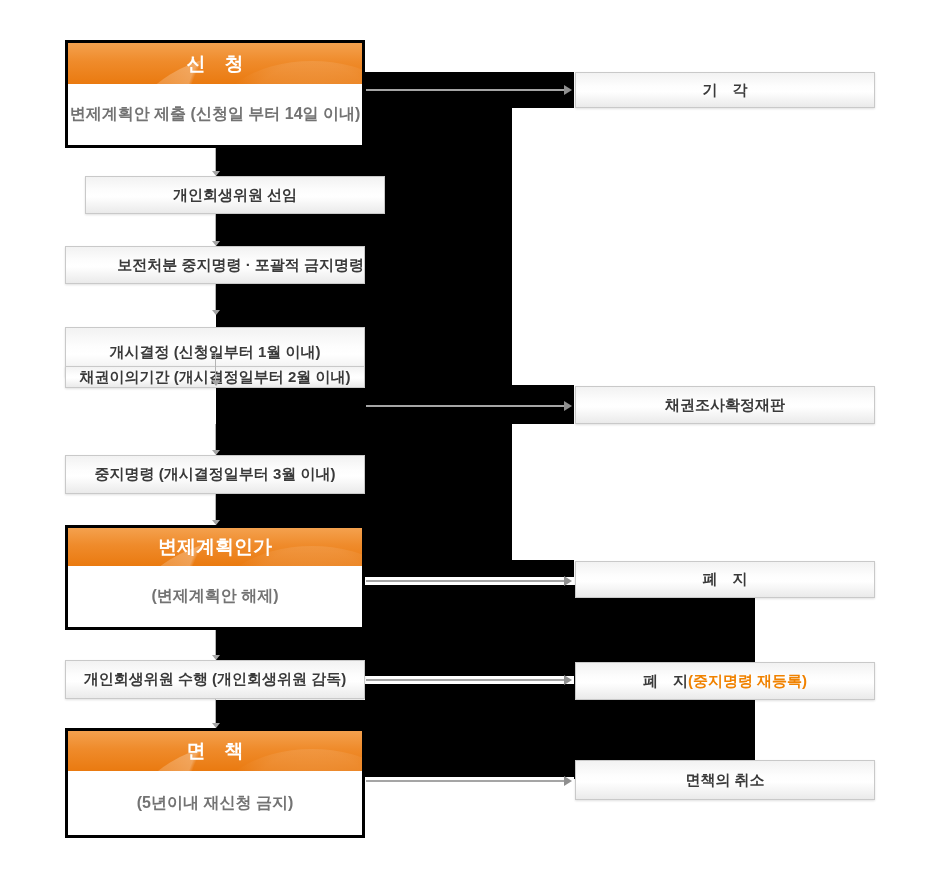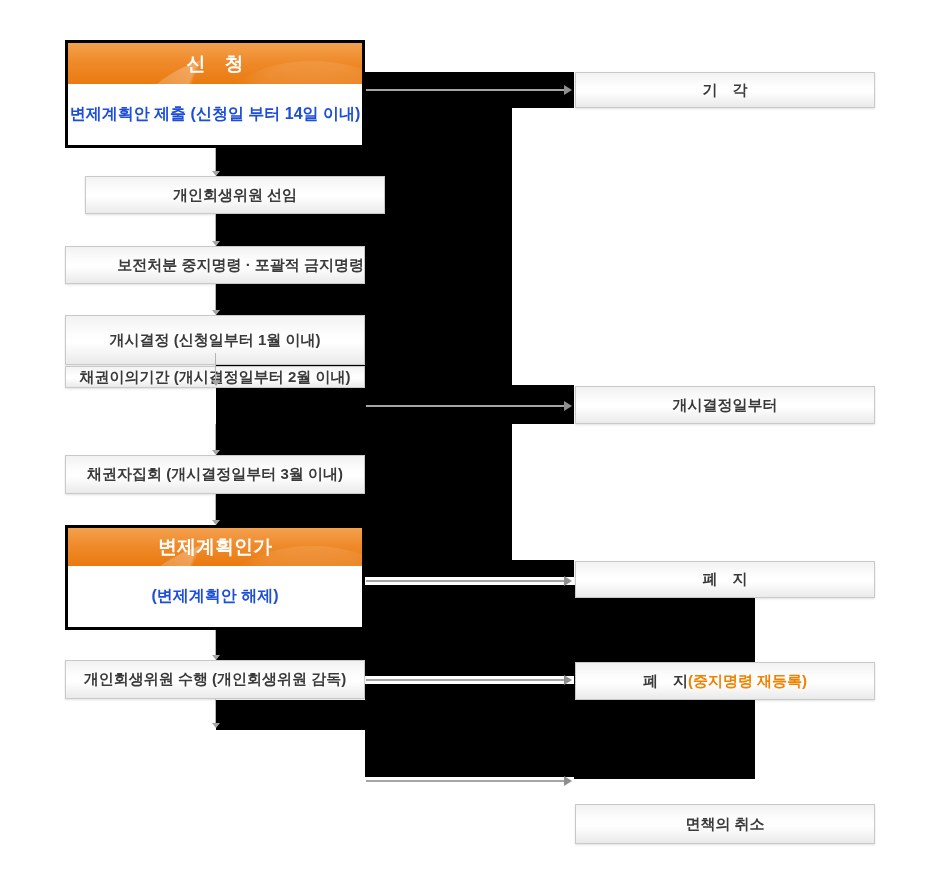--- a/index.html
+++ b/index.html
@@ -39,21 +39,21 @@
     border-radius:50%;
     background:radial-gradient(circle at 60% 40%,rgba(255,255,255,0.0) 55%,rgba(255,255,255,0.28) 57%,rgba(255,255,255,0.18) 75%,rgba(255,255,255,0.0) 78%);
   }
   .major-header::after{
     content:'';position:absolute;right:-55px;top:18px;width:210px;height:140px;
     border-radius:50%;
     background:radial-gradient(circle at 50% 50%,rgba(255,255,255,0.18) 0%,rgba(255,255,255,0.10) 55%,rgba(255,255,255,0) 72%);
   }
   .major-body{
     flex:1 1 auto;display:flex;align-items:center;justify-content:center;
-    font-size:16px;font-weight:bold;color:#1d4ed8;background:#fff;
+    font-size:16px;font-weight:bold;color:#737373;background:#fff;
   }
 
   
   .h-arrow{position:absolute;height:2px;background:#a5a5a5;z-index:5;}
   .h-arrow::after{
     content:'';position:absolute;right:-8px;top:-4px;width:0;height:0;
     border-left:8px solid #8f8f8f;border-top:5px solid transparent;border-bottom:5px solid transparent;
   }
   
   .v-line{position:absolute;left:215px;width:1px;background:#b5b5b5;z-index:5;}
@@ -89,58 +89,66 @@
       <span class="label-text">변제계획안 제출 (신청일 부터 14일 이내)</span>
     </div>
   </div>
 
   <div class="minor-box left-col" style="top:176px;height:38px;margin-left:20px;">
     <span class="label-text">개인회생위원 선임</span>
   </div>
   <div class="minor-box left-col" style="top:246px;height:38px;justify-content:flex-end;">
     <span class="label-text">보전처분 중지명령 · 포괄적 금지명령</span>
   </div>
-  <div class="minor-box left-col" style="top:315px;height:50px;">
+  <div class="minor-box left-col" style="top:327px;height:50px;">
     <span class="label-text">개시결정 (신청일부터 1월 이내)</span>
   </div>
   <div class="minor-box left-col" style="top:366px;height:22px;text-align:right;">
     <span class="label-text">채권이의기간 (개시결정일부터 2월 이내)</span>
   </div>
   <div class="minor-box left-col" style="top:455px;height:39px;">
-    <span class="label-text">채권자집회 (개시결정일부터 3월 이내)</span>
+    <span class="label-text">중지명령 (개시결정일부터 3월 이내)</span>
   </div>
 
   <div class="major-box" style="top:525px;height:105px;">
     <div class="major-header" style="height:38px;">
       <span class="label-text">변제계획인가</span>
     </div>
     <div class="major-body">
       <span class="label-text">(변제계획안 해제)</span>
     </div>
   </div>
 
   <div class="minor-box left-col" style="top:660px;height:39px;">
     <span class="label-text">개인회생위원 수행 (개인회생위원 감독)</span>
   </div>
 
+  <div class="major-box" style="top:728px;height:110px;">
+    <div class="major-header" style="height:40px;">
+      <span class="label-text">면　책</span>
+    </div>
+    <div class="major-body">
+      <span class="label-text">(5년이내 재신청 금지)</span>
+    </div>
+  </div>
 
   <div class="minor-box right-col" style="top:72px;height:36px;">
     <span class="label-text">기　각</span>
   </div>
   <div class="minor-box right-col" style="top:386px;height:38px;">
-    <span class="label-text">개시결정일부터</span>
+    <span class="label-text">채권조사확정재판</span>
   </div>
   <div class="minor-box right-col" style="top:561px;height:37px;">
     <span class="label-text">폐　지</span>
   </div>
   <div class="minor-box right-col" style="top:662px;height:38px;">
     <span class="label-text">폐　지 </span>
     <span class="label-text hl-orange">(중지명령 재등록)</span>
   </div>
-  <div class="minor-box right-col" style="top:760px;height:40px;margin-top:44px;">
+  <div class="minor-box right-col" style="top:760px;height:40px;">
     <span class="label-text">면책의 취소</span>
   </div>
 
   <div class="h-arrow" style="left:366px;top:89px;width:198px;"></div>
   <div class="h-arrow" style="left:366px;top:405px;width:198px;"></div>
   <div class="h-arrow" style="left:366px;top:580px;width:198px;"></div>
   <div class="h-arrow" style="left:366px;top:679px;width:198px;"></div>
   <div class="h-arrow" style="left:366px;top:780px;width:198px;"></div>
 
   <div class="v-line" style="top:148px;height:23px;"></div>

